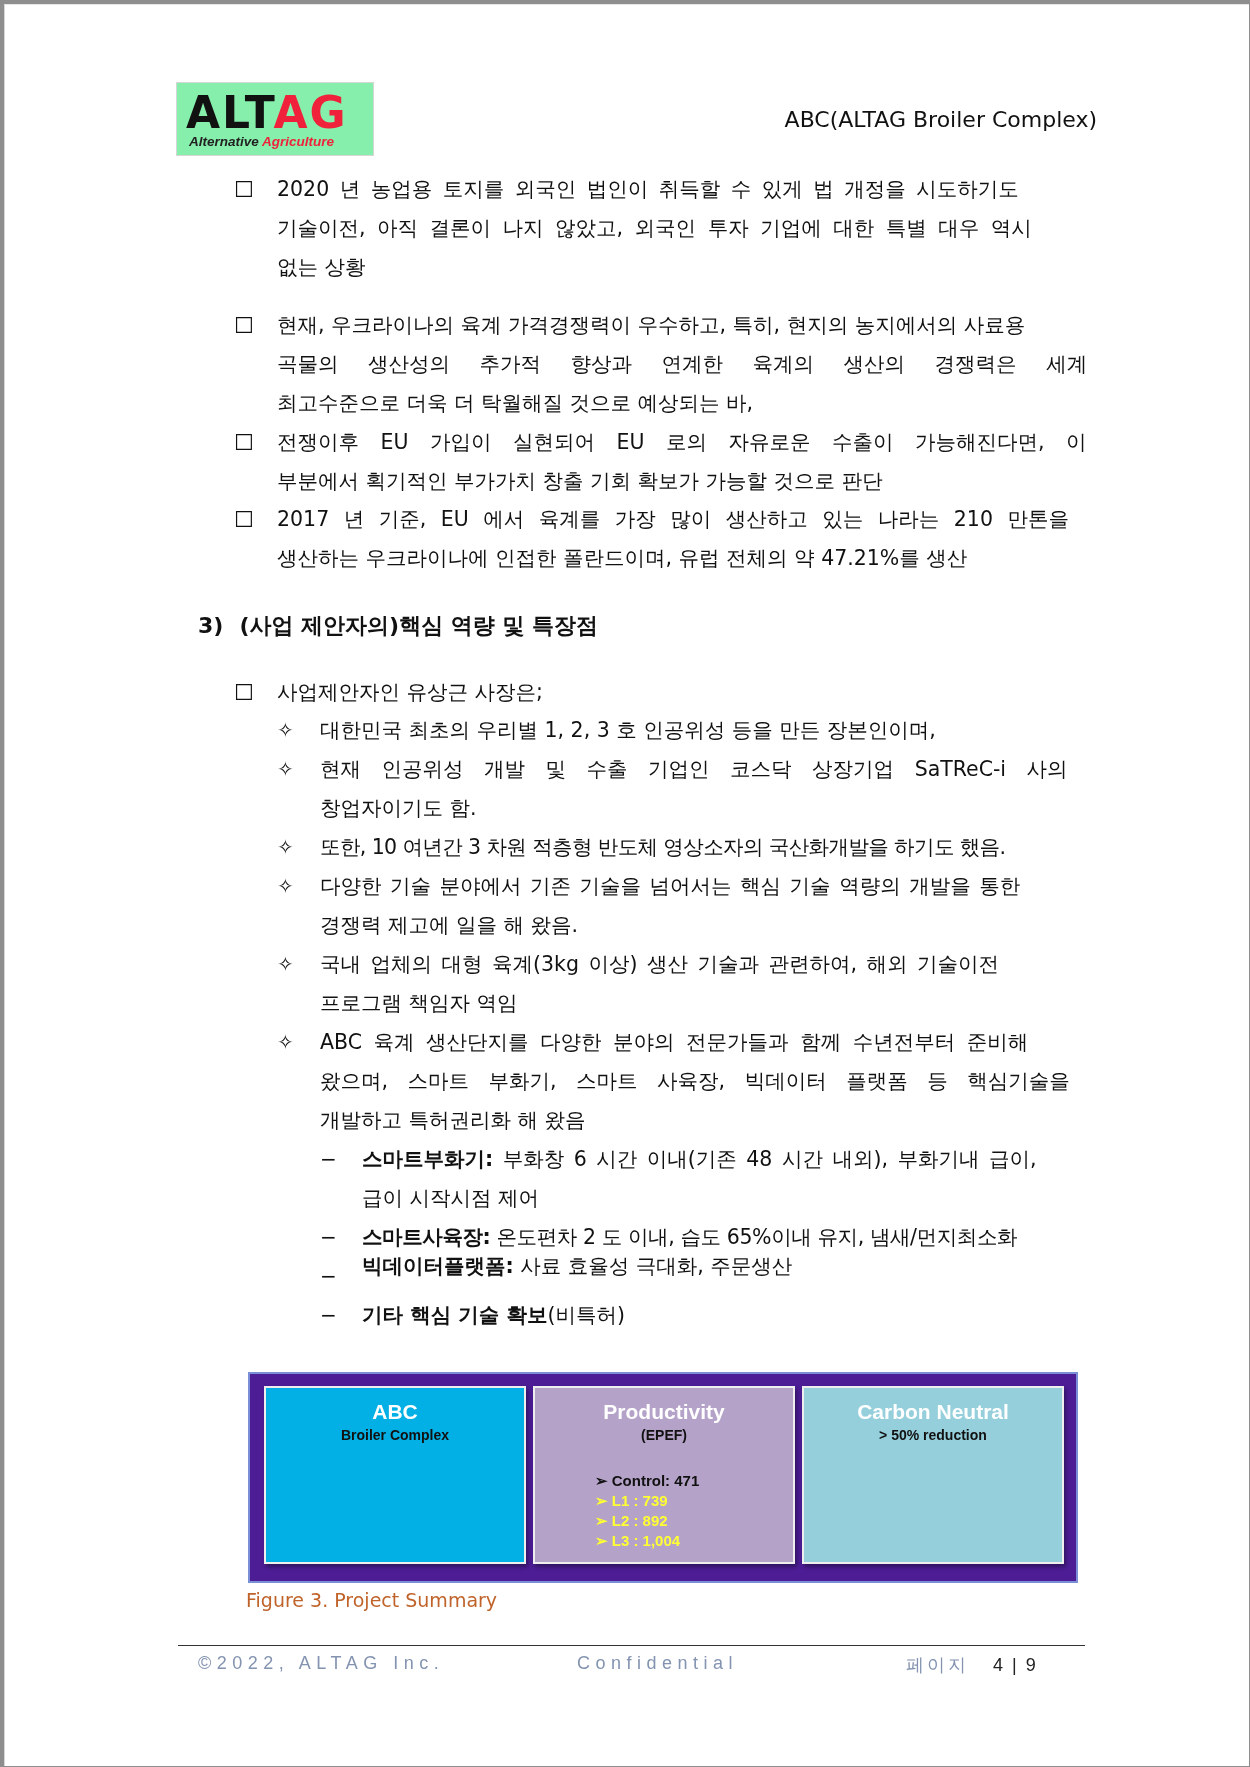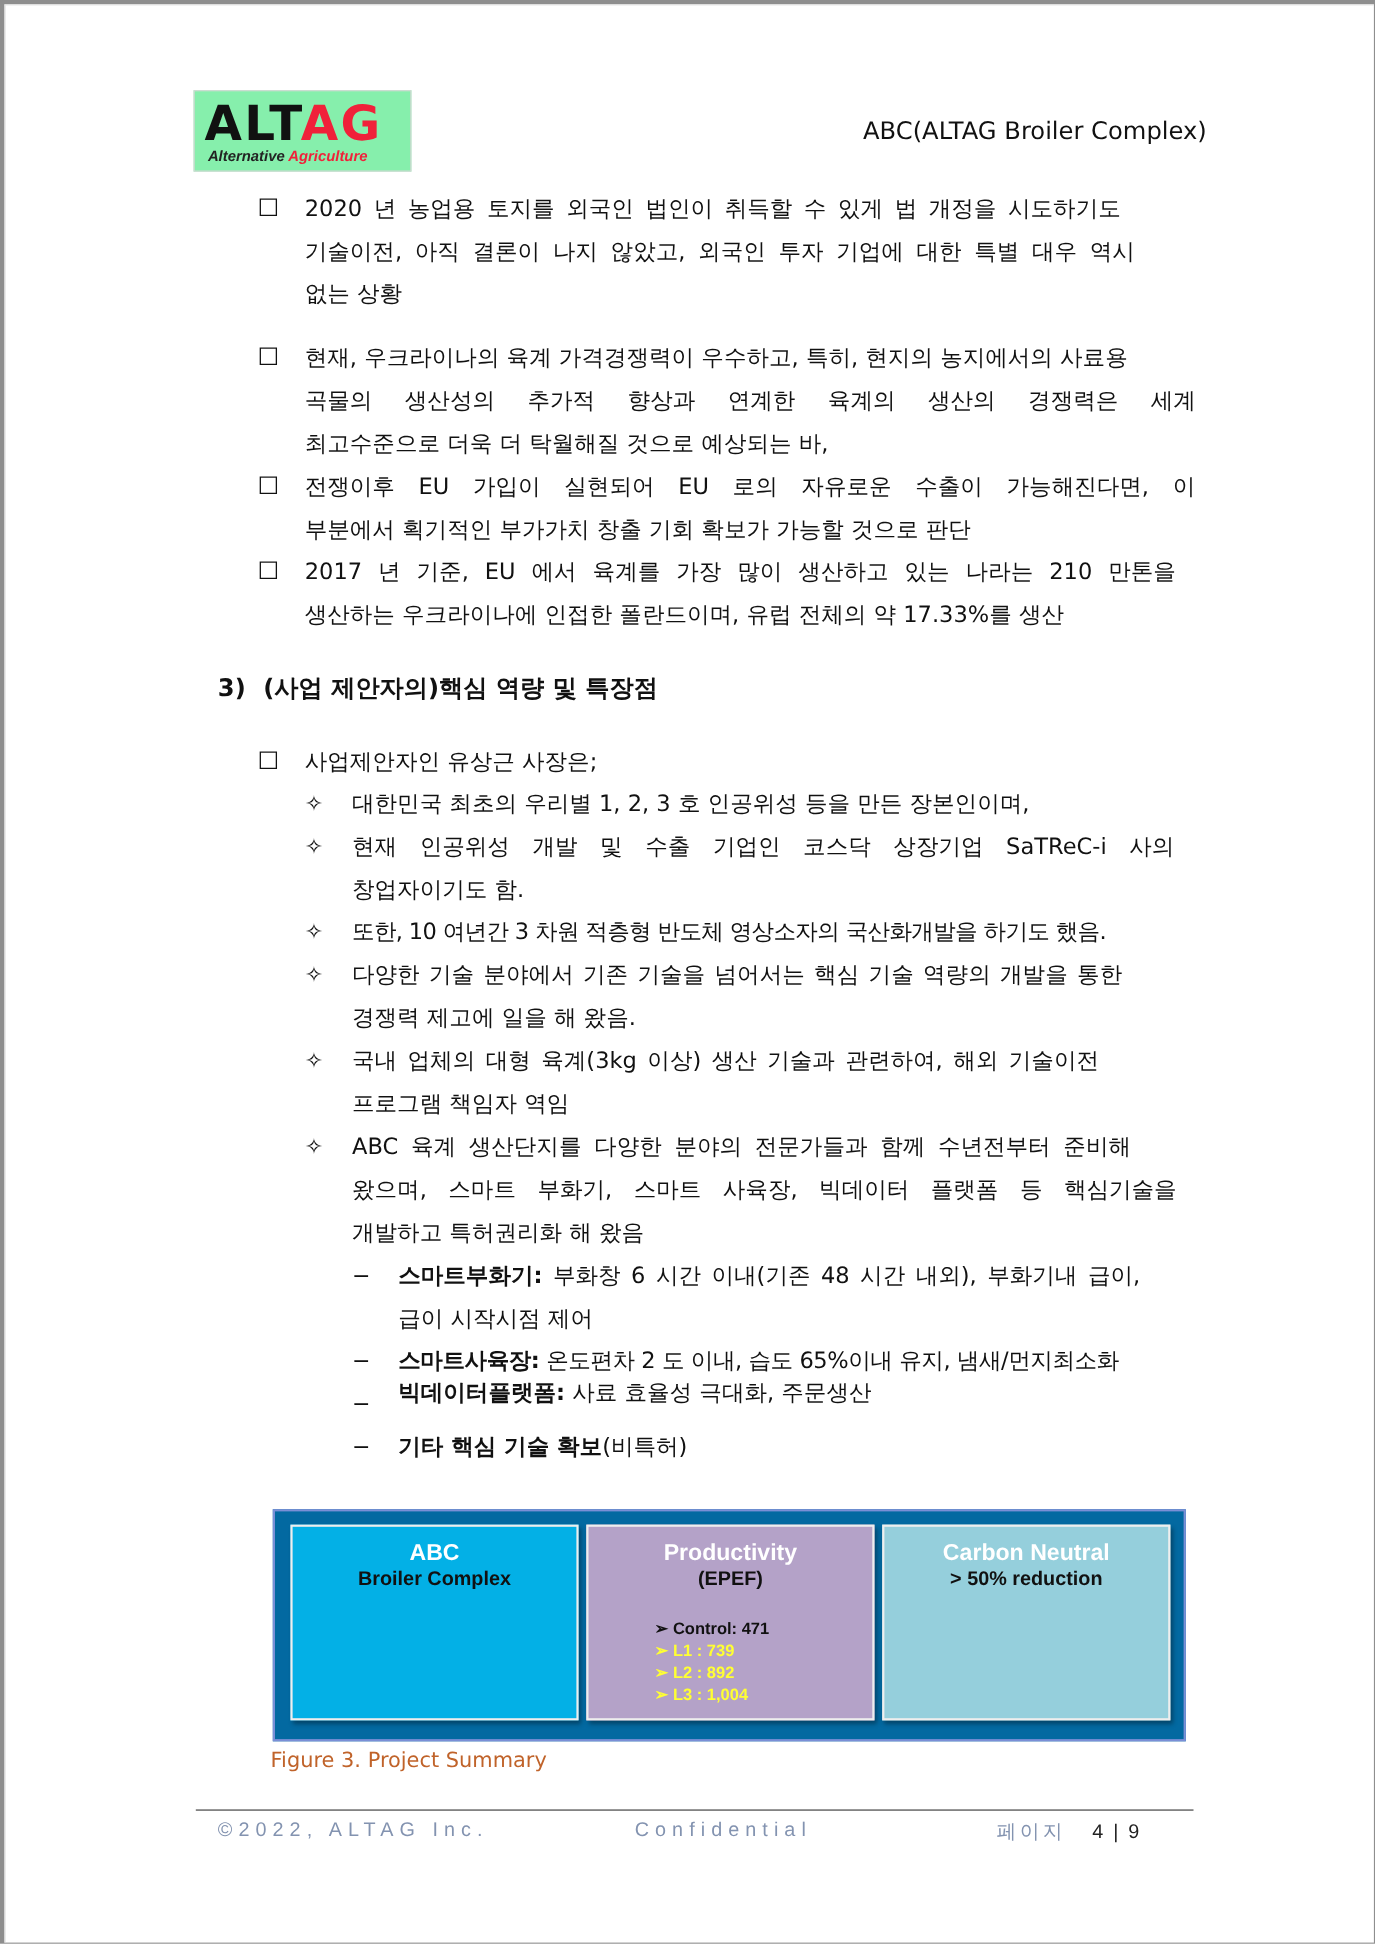--- a/index.html
+++ b/index.html
@@ -39,29 +39,29 @@
     .dash { position:absolute; font-size:20px; line-height:39px; }
     .heading {
       position:absolute; left:193px; top:606px; font-size:22px; font-weight:bold; color:#111;
       font-family:"DejaVu Sans", sans-serif;
     }
     .heading .num { margin-right:16px; }
     b { font-weight:bold; }
 
     .figure-frame {
       position:absolute; left:243px; top:1367px; width:826px; height:207px;
-      border:2px solid #7a8fd6; background:#0369a1;
+      border:2px solid #7a8fd6; background:#4c1d95;
     }
     .fbox {
       position:absolute; top:12px; height:178px; box-sizing:border-box;
       border:2px solid #eeeeee; box-shadow:2px 3px 4px rgba(0,0,0,0.35);
       font-family:"Liberation Sans", sans-serif; font-weight:bold; text-align:center;
     }
     .fbox .t1 { font-size:21px; color:#fff; margin-top:12px; line-height:24px; }
-    .fbox .t2 { font-size:18px; color:#111; line-height:23px; }
+    .fbox .t2 { font-size:14px; color:#111; line-height:23px; }
     .fbox ul { list-style:none; margin:24px 0 0 0; padding:0; }
     .fbox li { font-size:15px; line-height:20px; }
     .fbox .y { color:#ffff33; }
     .fbox .k { color:#111; }
     .box1 { left:14px; width:262px; background:#03b0e6; }
     .box2 { left:283px; width:262px; background:#b4a2c8; }
     .box3 { left:552px; width:262px; background:#95cfdc; }
     .box2 ul { text-align:left; padding-left:60px; }
 
     .caption {
@@ -108,21 +108,21 @@
 
     <span class="sq" style="left:229px; top:418px;">☐</span>
     <div class="para" style="left:272px; top:418px; width:808px;">
       <span class="line" style="word-spacing:15px;">전쟁이후 EU 가입이 실현되어 EU 로의 자유로운 수출이 가능해진다면, 이</span>
       <span class="line">부분에서 획기적인 부가가치 창출 기회 확보가 가능할 것으로 판단</span>
     </div>
 
     <span class="sq" style="left:229px; top:495px;">☐</span>
     <div class="para" style="left:272px; top:495px; width:808px;">
       <span class="line" style="word-spacing:8px;">2017 년 기준, EU 에서 육계를 가장 많이 생산하고 있는 나라는 210 만톤을</span>
-      <span class="line">생산하는 우크라이나에 인접한 폴란드이며, 유럽 전체의 약 17.33%를 생산</span>
+      <span class="line">생산하는 우크라이나에 인접한 폴란드이며, 유럽 전체의 약 47.21%를 생산</span>
     </div>
   </div>
 
   <div class="heading">
     <span class="num">3)</span><span>(사업 제안자의)핵심 역량 및 특장점</span>
   </div>
 
   <div class="text">
     <span class="sq" style="left:229px; top:668px;">☐</span>
     <div class="para" style="left:272px; top:668px;">사업제안자인 유상근 사장은;</div>

